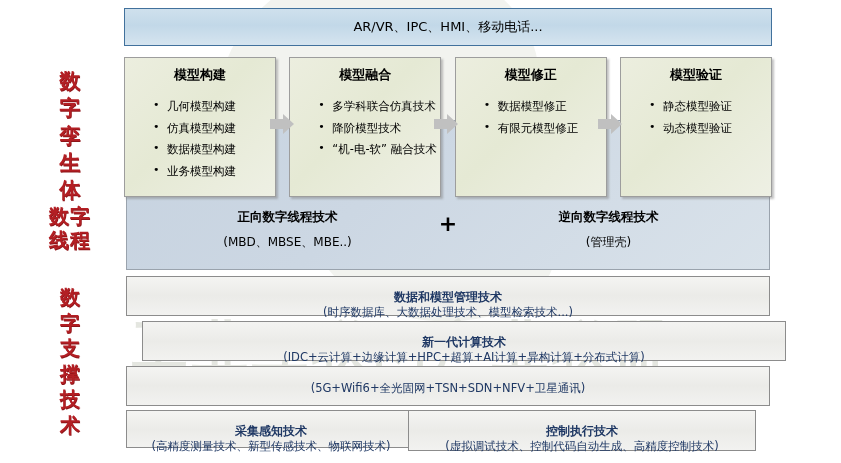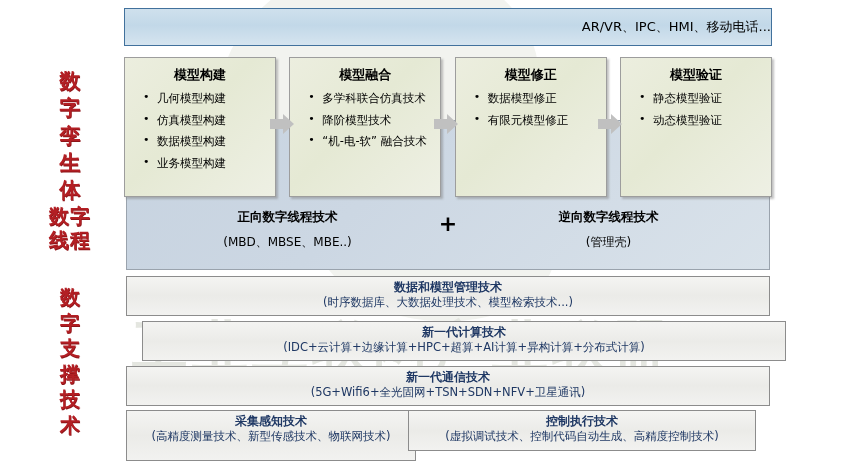--- a/index.html
+++ b/index.html
@@ -110,21 +110,21 @@
   
   #top-banner {
     position: absolute;
     left: 0; top: 8px;
     width: 648px; height: 38px;
     box-sizing: border-box;
     border: 1.5px solid #41719c;
     background: linear-gradient(180deg, #cfe0ed 0%, #c2d8e8 45%, #d5e4ef 100%);
     display: flex;
     align-items: center;
-    justify-content: flex-end;
+    justify-content: center;
     color: #000000;
     font-size: 13px;
   }
 
   
   #twin-band {
     position: absolute;
     left: 2px; top: 120px;
     width: 644px; height: 150px;
     box-sizing: border-box;
@@ -179,21 +179,21 @@
     position: relative;
   }
   .model-title {
     text-align: center;
     font-weight: bold;
     font-size: 13px;
     color: #000000;
     margin-bottom: 8px;
   }
   .model-list {
-    margin: 6px;
+    margin: 16px;
     padding: 0 0 0 6px;
     list-style: none;
   }
   .model-list li {
     font-size: 11.5px;
     color: #000000;
     line-height: 1.1;
     margin-bottom: 9px;
     padding-left: 16px;
     position: relative;
@@ -217,38 +217,38 @@
   #arrow-2 { left: 310px; }
   #arrow-3 { left: 474px; }
 
   
   .tech-bar {
     position: absolute;
     box-sizing: border-box;
     border: 1px solid #8c8c8c;
     background: linear-gradient(180deg, #f4f4f2 0%, #ebebe8 50%, #f2f2f0 100%);
     text-align: center;
-    padding-top: 3px;
+    padding-top: 13px;
   }
   .tech-title {
     font-size: 12px;
     font-weight: bold;
     color: #1f3864;
     line-height: 1.2;
   }
   .tech-sub {
     font-size: 11.5px;
     color: #1f3864;
     line-height: 1.25;
     margin-top: 1px;
   }
   #tech-data  { left: 2px; top: 276px; width: 644px; height: 40px; }
   #tech-comp  { left: 18px; top: 321px; width: 644px; height: 40px; }
   #tech-comm  { left: 2px; top: 366px; width: 644px; height: 40px; }
-  #tech-sense { left: 2px; top: 410px; width: 290px; height: 51px; }
+  #tech-sense { left: 2px; top: 410px; width: 290px; height: 38px; }
   #tech-ctrl  { left: 284px; top: 410px; width: 348px; height: 41px; }
 </style>
 </head>
 <body>
 
 <div id="watermark">
   <div class="wm-blob" id="wm-blob-1"></div>
   <div class="wm-blob" id="wm-blob-2"></div>
   <div id="wm-cn">工业互联网产业联盟</div>
   <div id="wm-en">Alliance of Industrial Internet</div>
@@ -360,21 +360,20 @@
     <div class="tech-title">数据和模型管理技术</div>
     <div class="tech-sub">(时序数据库、大数据处理技术、模型检索技术...)</div>
   </div>
 
   <div class="tech-bar" id="tech-comp">
     <div class="tech-title">新一代计算技术</div>
     <div class="tech-sub">(IDC+云计算+边缘计算+HPC+超算+AI计算+异构计算+分布式计算)</div>
   </div>
 
   <div class="tech-bar" id="tech-comm">
-    <div class="tech-title">新一代通信技术</div>
     <div class="tech-sub">(5G+Wifi6+全光固网+TSN+SDN+NFV+卫星通讯)</div>
   </div>
 
   <div class="tech-bar" id="tech-sense">
     <div class="tech-title">采集感知技术</div>
     <div class="tech-sub">(高精度测量技术、新型传感技术、物联网技术)</div>
   </div>
 
   <div class="tech-bar" id="tech-ctrl">
     <div class="tech-title">控制执行技术</div>

